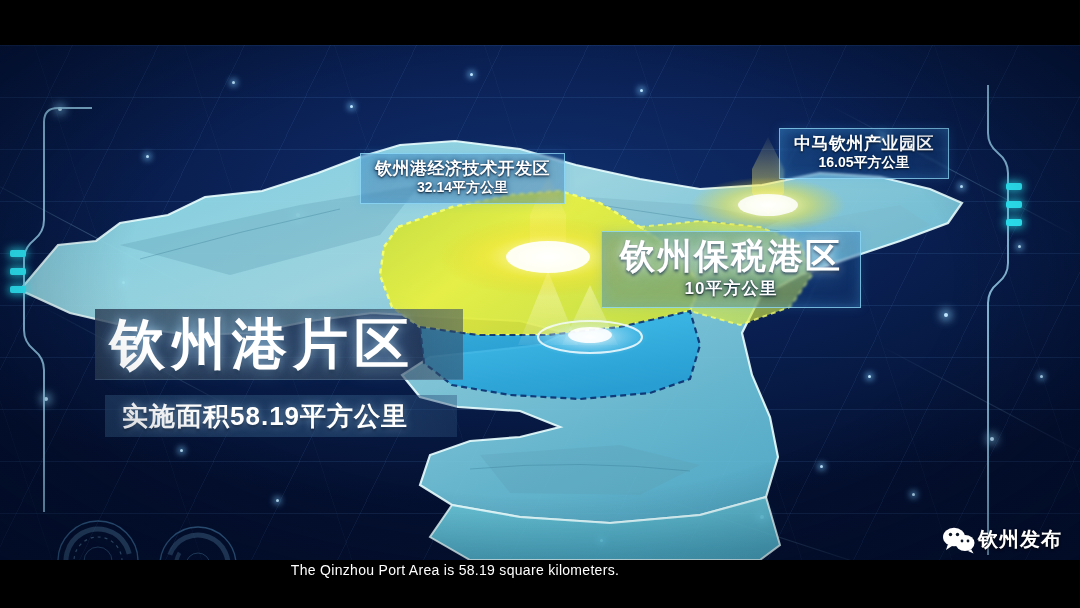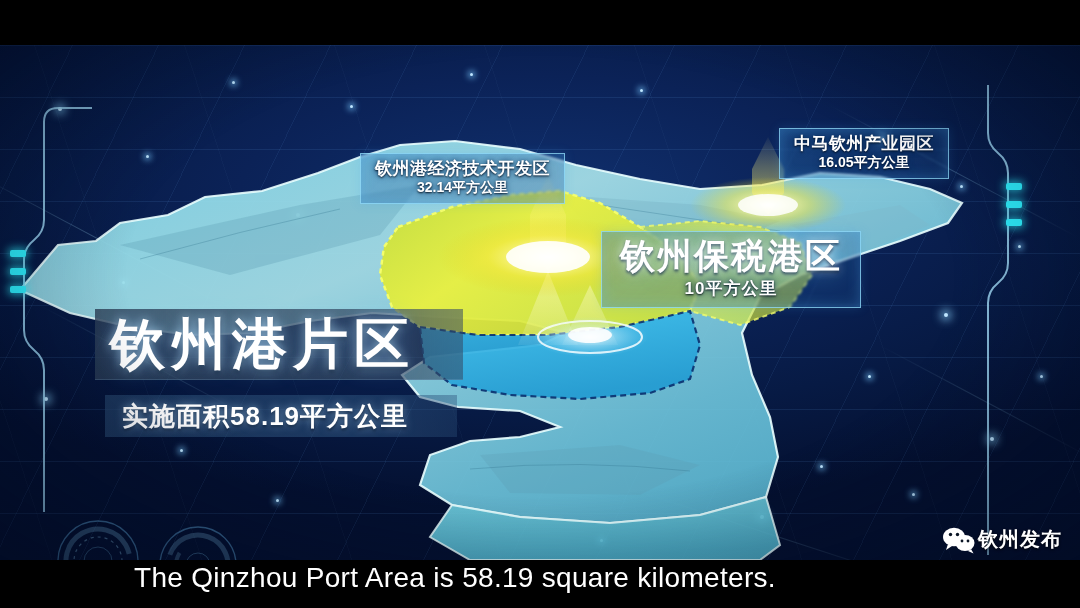--- a/index.html
+++ b/index.html
@@ -78,21 +78,21 @@
      border-bottom:1px solid rgba(150,200,240,.18);}
   #title-text{position:absolute;left:110px;top:268px;width:350px;height:62px;
      font-size:55px;font-weight:bold;color:#fff;letter-spacing:6px;line-height:62px;
      text-shadow:0 0 10px rgba(190,230,255,.65),0 0 22px rgba(120,190,255,.45),0 3px 4px rgba(0,15,40,.9);}
   #sub-bar{position:absolute;left:105px;top:350px;width:352px;height:42px;
      background:linear-gradient(90deg, rgba(36,66,104,.72), rgba(42,78,120,.60) 70%, rgba(42,78,120,.40));}
   #sub-text{position:absolute;left:122px;top:354px;width:340px;height:34px;
      font-size:26px;font-weight:bold;color:#fff;letter-spacing:1px;line-height:34px;
      text-shadow:0 0 8px rgba(180,225,255,.6),0 2px 3px rgba(0,15,40,.9);}
   #sub-en{position:absolute;left:0;top:562px;width:910px;text-align:center;
-     font-size:28px;color:#fff;letter-spacing:.3px;
+     font-size:14px;color:#fff;letter-spacing:.3px;
      text-shadow:0 1px 3px rgba(0,0,0,.9);}
 
   
   .bar{position:absolute;left:0;width:1080px;background:#000;}
   #bar-top{top:0;height:45px;}
   #bar-bot{top:560px;height:48px;}
 
   
   #watermark{position:absolute;right:18px;top:526px;display:flex;align-items:flex-start;gap:2px;}
   #wm-text{font-size:20px;font-weight:bold;color:#fff;letter-spacing:1px;

